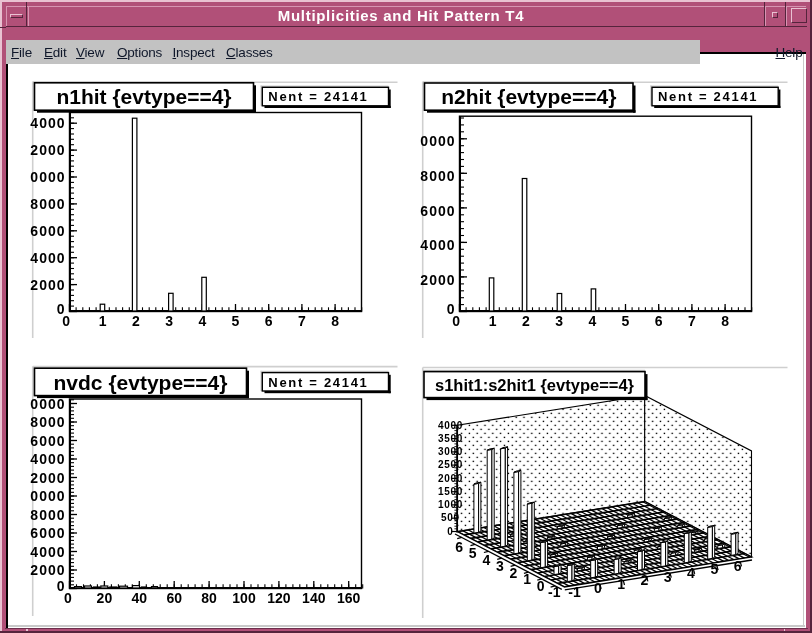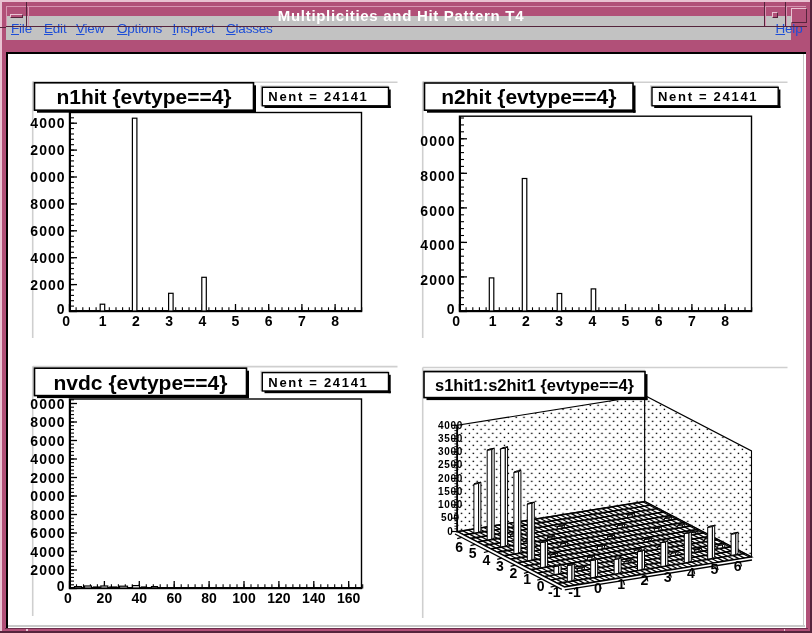--- a/index.html
+++ b/index.html
@@ -7,21 +7,21 @@
 </style></head>
 <body>
 
   <div class="abs" style="left:6px;top:51.5px;width:800.2px;height:576.3px;background:#fff;border-top:2.5px solid #000;border-left:2.8px solid #000"></div>
   <div class="abs" style="left:8px;top:625.2px;width:797px;height:1.4px;background:#c9c9c9"></div>
   <div class="abs" style="left:803px;top:54px;width:1.3px;height:572.5px;background:#c9c9c9"></div>
   <div class="abs" style="left:5.3px;top:627.8px;width:802.4px;height:1px;background:#6b2f4b"></div>
   <div class="abs" style="left:26.4px;top:628.8px;width:1.2px;height:4.2px;background:#e9c2d2"></div>
   <div class="abs" style="left:784.3px;top:628.8px;width:1.2px;height:4.2px;background:#e9c2d2"></div>
 
-  <div class="abs" style="left:5.5px;top:16px;width:785px;height:24.1px;background:#c2c2c2;color:#1d4ed8;font-size:13.5px;letter-spacing:-0.2px">
+  <div class="abs" style="left:5.5px;top:40px;width:694px;height:24.1px;background:#c2c2c2;color:#0f172a;font-size:13.5px;letter-spacing:-0.2px">
     <span class="abs" style="left:5.5px;top:4.6px"><u>F</u>ile</span>
     <span class="abs" style="left:38.5px;top:4.6px"><u>E</u>dit</span>
     <span class="abs" style="left:70.5px;top:4.6px"><u>V</u>iew</span>
     <span class="abs" style="left:111.5px;top:4.6px"><u>O</u>ptions</span>
     <span class="abs" style="left:167px;top:4.6px"><u>I</u>nspect</span>
     <span class="abs" style="left:220.5px;top:4.6px"><u>C</u>lasses</span>
     <span class="abs" style="left:770px;top:4.6px"><u>H</u>elp</span>
   </div>
 
   <div class="abs" style="left:5.5px;top:5.5px;width:800px;height:1px;background:#d795b2"></div>

